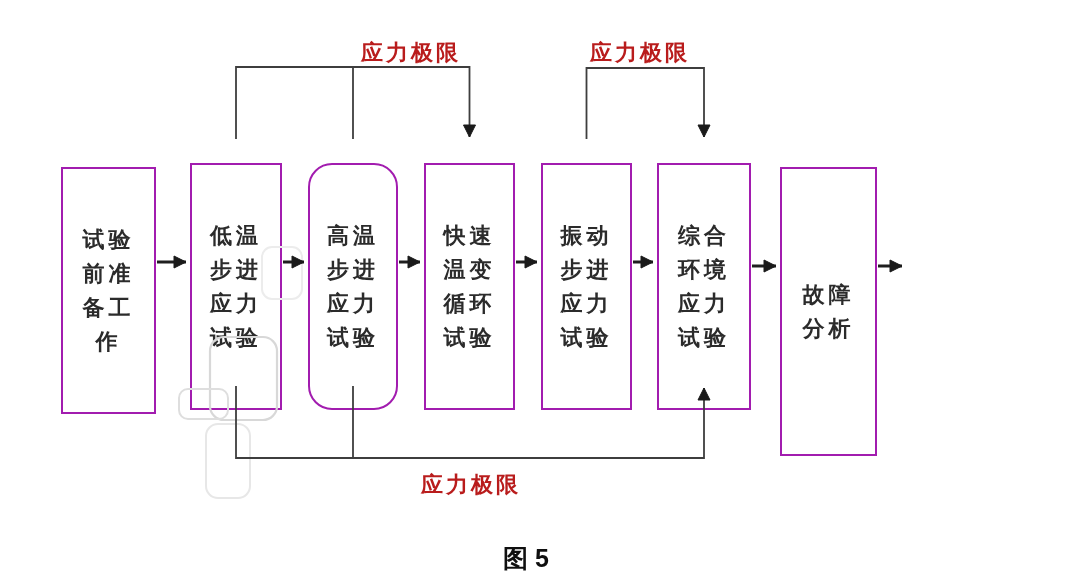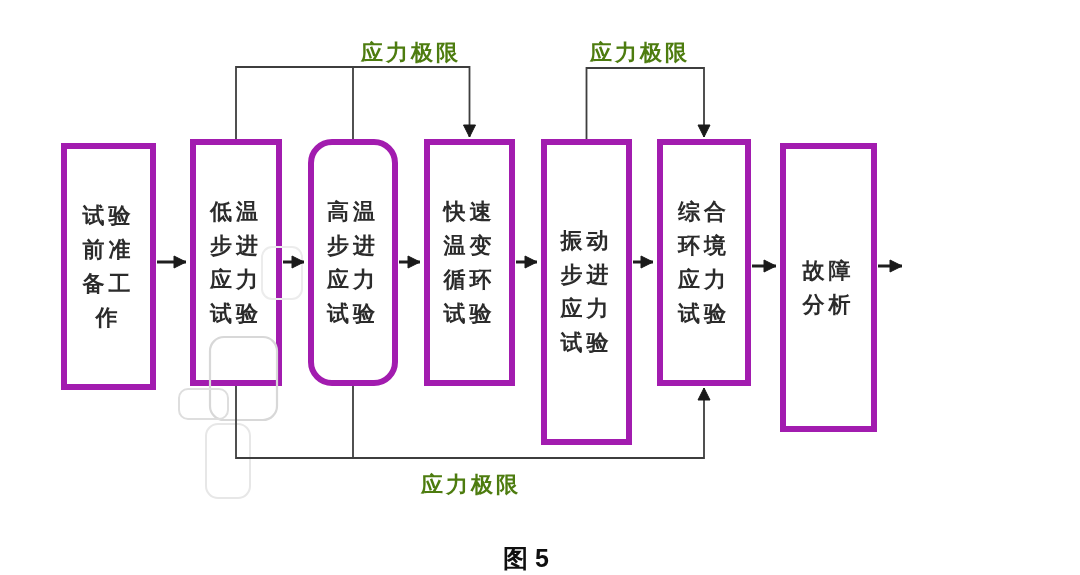--- a/index.html
+++ b/index.html
@@ -11,26 +11,27 @@
   .canvas {
     position: relative;
     width: 1080px;
     height: 575px;
     background: #ffffff;
     overflow: hidden;
   }
   .flow-box {
     position: absolute;
     box-sizing: border-box;
-    border: 6px solid #a21caf;
+    border: 2px solid #a21caf;
     background: #ffffff;
     display: flex;
     align-items: center;
     justify-content: center;
     z-index: 2;
+    margin-top: 24px;
   }
   .flow-box .box-label {
     white-space: pre-line;
     text-align: center;
     font-family: "Liberation Serif", serif;
     font-size: 22px;
     line-height: 34px;
     letter-spacing: 4px;
     font-weight: 600;
     color: #2b2b2b;
@@ -43,21 +44,21 @@
     z-index: 3;
     pointer-events: none;
   }
   .stress-label {
     position: absolute;
     text-align: center;
     font-family: "Liberation Serif", serif;
     font-size: 22px;
     letter-spacing: 3px;
     font-weight: 600;
-    color: #4d7c0f;
+    color: #b91c1c;
     z-index: 4;
   }
   .caption {
     position: absolute;
     left: 0;
     top: 542px;
     width: 1080px;
     display: flex;
     justify-content: center;
     gap: 20px;
@@ -90,21 +91,21 @@
 步进
 应力
 试验</span>
   </div>
   <div class="flow-box" style="left:424px; top:139px; width:91px; height:247px;">
     <span class="box-label">快速
 温变
 循环
 试验</span>
   </div>
-  <div class="flow-box" style="left:541px; top:139px; width:91px; height:306px;">
+  <div class="flow-box" style="left:541px; top:139px; width:91px; height:247px;">
     <span class="box-label">振动
 步进
 应力
 试验</span>
   </div>
   <div class="flow-box" style="left:657px; top:139px; width:94px; height:247px;">
     <span class="box-label">综合
 环境
 应力
 试验</span>

